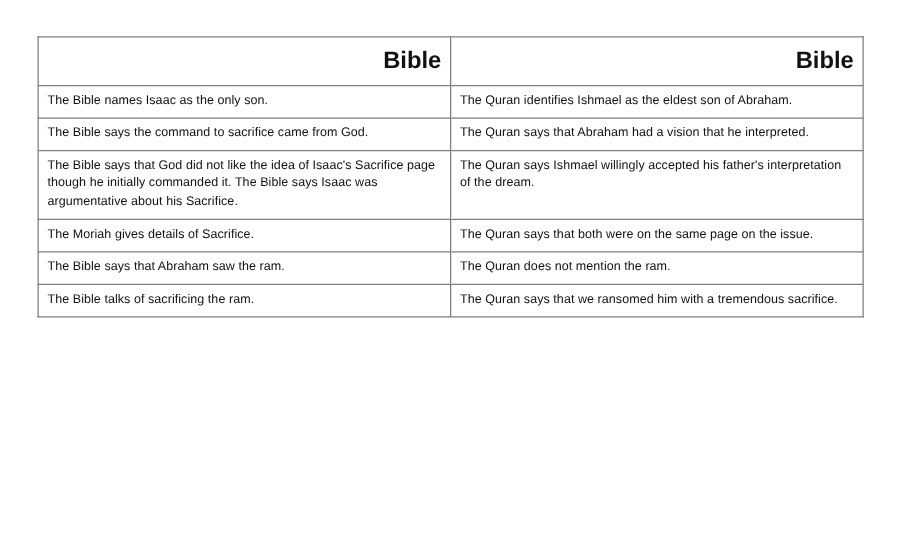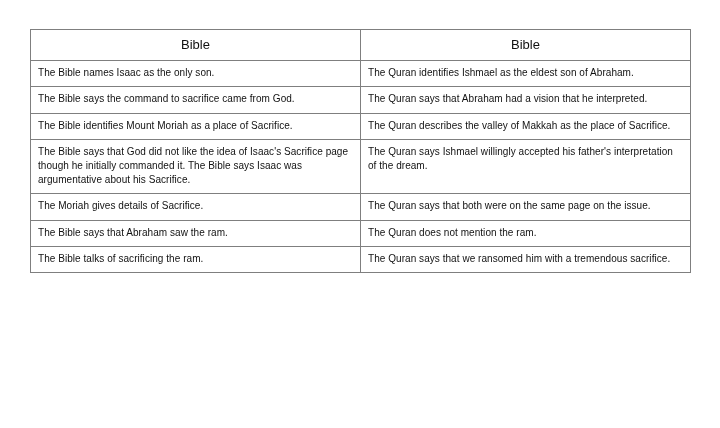--- a/index.html
+++ b/index.html
@@ -32,23 +32,23 @@
     table-layout: fixed;
     background: #ffffff;
   }
   table.comparison th,
   table.comparison td {
     border: 1px solid #7f7f7f;
     vertical-align: top;
     padding: 5px 7px 6px 7px;
   }
   table.comparison th {
-    text-align: center;
-    font-size: 13px;
-    font-weight: normal;
+    text-align: right;
+    font-size: 19px;
+    font-weight: bold;
     padding-top: 7px;
     padding-bottom: 7px;
     line-height: 1.25;
   }
   table.comparison td {
     font-size: 10px;
     line-height: 1.42;
     letter-spacing: 0.05px;
   }
   col.c1 { width: 330px; }
@@ -73,24 +73,20 @@
       <tbody>
         <tr>
           <td>The Bible names Isaac as the only son.</td>
           <td>The Quran identifies Ishmael as the eldest son of Abraham.</td>
         </tr>
         <tr>
           <td>The Bible says the command to sacrifice came from God.</td>
           <td>The Quran says that Abraham had a vision that he interpreted.</td>
         </tr>
         <tr>
-          <td>The Bible identifies Mount Moriah as a place of Sacrifice.</td>
-          <td>The Quran describes the valley of Makkah as the place of Sacrifice.</td>
-        </tr>
-        <tr>
           <td>The Bible says that God did not like the idea of Isaac's Sacrifice page though he initially commanded it. The Bible says Isaac was argumentative about his Sacrifice.</td>
           <td>The Quran says Ishmael willingly accepted his father's interpretation of the dream.</td>
         </tr>
         <tr>
           <td>The Moriah gives details of Sacrifice.</td>
           <td>The Quran says that both were on the same page on the issue.</td>
         </tr>
         <tr>
           <td>The Bible says that Abraham saw the ram.</td>
           <td>The Quran does not mention the ram.</td>

